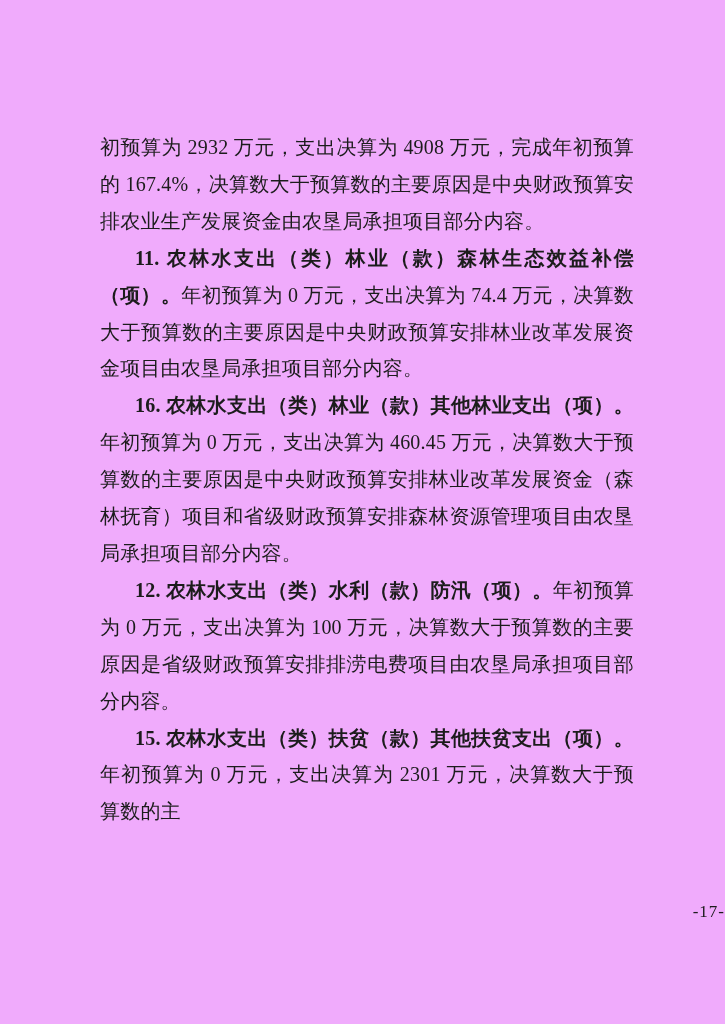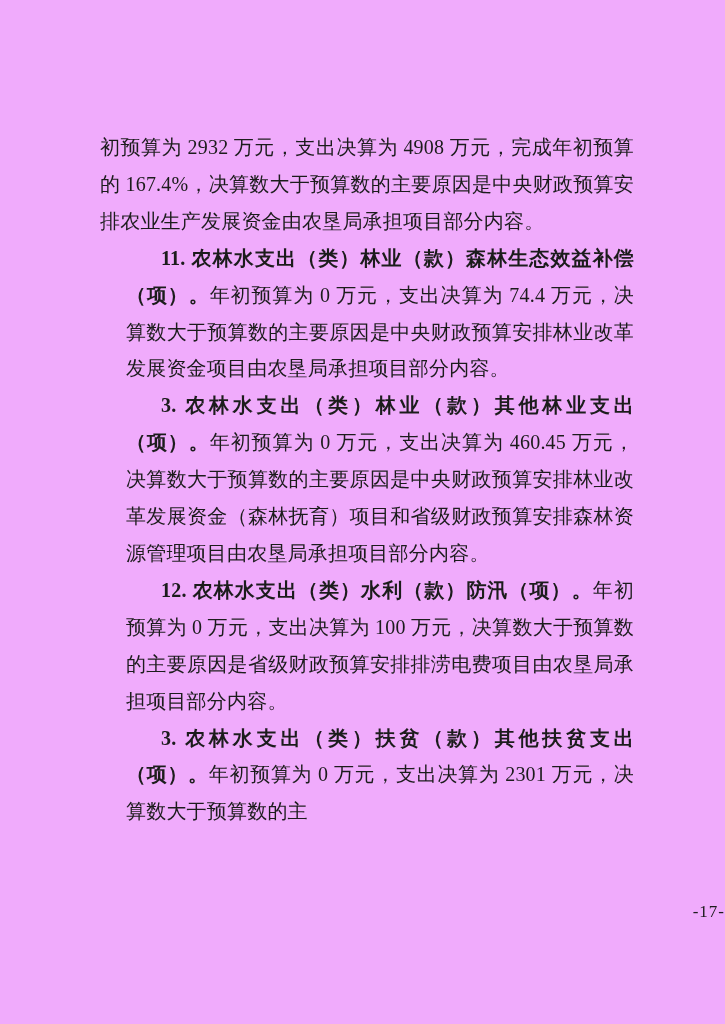--- a/index.html
+++ b/index.html
@@ -26,21 +26,20 @@
     text-align: justify;
     text-justify: inter-ideograph;
     letter-spacing: 0.2px;
   }
   .para {
     margin: 0;
     padding: 0;
   }
   .para.indent {
     text-indent: 35px;
-    margin-left: 26px;
   }
   .heading {
     font-weight: 700;
   }
   .page-number {
     position: absolute;
     top: 899px;
     left: 0;
     width: 100%;
     text-align: right;
@@ -53,23 +52,23 @@
 </head>
 <body>
 
 <div class="page">
   <div class="content">
 
     <p class="para"><span class="heading"></span><span>初预算为 2932 万元，支出决算为 4908 万元，完成年初预算的 167.4%，决算数大于预算数的主要原因是中央财政预算安排农业生产发展资金由农垦局承担项目部分内容。</span></p>
 
     <p class="para indent"><span class="heading">11. 农林水支出（类）林业（款）森林生态效益补偿（项）。</span><span>年初预算为 0 万元，支出决算为 74.4 万元，决算数大于预算数的主要原因是中央财政预算安排林业改革发展资金项目由农垦局承担项目部分内容。</span></p>
 
-    <p class="para indent"><span class="heading">3. 农林水支出（类）林业（款）其他林业支出（项）。</span><span>年初预算为 0 万元，支出决算为 460.45 万元，决算数大于预算数的主要原因是中央财政预算安排林业改革发展资金（森林抚育）项目和省级财政预算安排森林资源管理项目由农垦局承担项目部分内容。</span></p>
+    <p class="para indent"><span class="heading">16. 农林水支出（类）林业（款）其他林业支出（项）。</span><span>年初预算为 0 万元，支出决算为 460.45 万元，决算数大于预算数的主要原因是中央财政预算安排林业改革发展资金（森林抚育）项目和省级财政预算安排森林资源管理项目由农垦局承担项目部分内容。</span></p>
 
     <p class="para indent"><span class="heading">12. 农林水支出（类）水利（款）防汛（项）。</span><span>年初预算为 0 万元，支出决算为 100 万元，决算数大于预算数的主要原因是省级财政预算安排排涝电费项目由农垦局承担项目部分内容。</span></p>
 
 
-    <p class="para indent"><span class="heading">3. 农林水支出（类）扶贫（款）其他扶贫支出（项）。</span><span>年初预算为 0 万元，支出决算为 2301 万元，决算数大于预算数的主</span></p>
+    <p class="para indent"><span class="heading">15. 农林水支出（类）扶贫（款）其他扶贫支出（项）。</span><span>年初预算为 0 万元，支出决算为 2301 万元，决算数大于预算数的主</span></p>
 
   </div>
 
   <div class="page-number">-17-</div>
 </div>
 
 </body></html>

